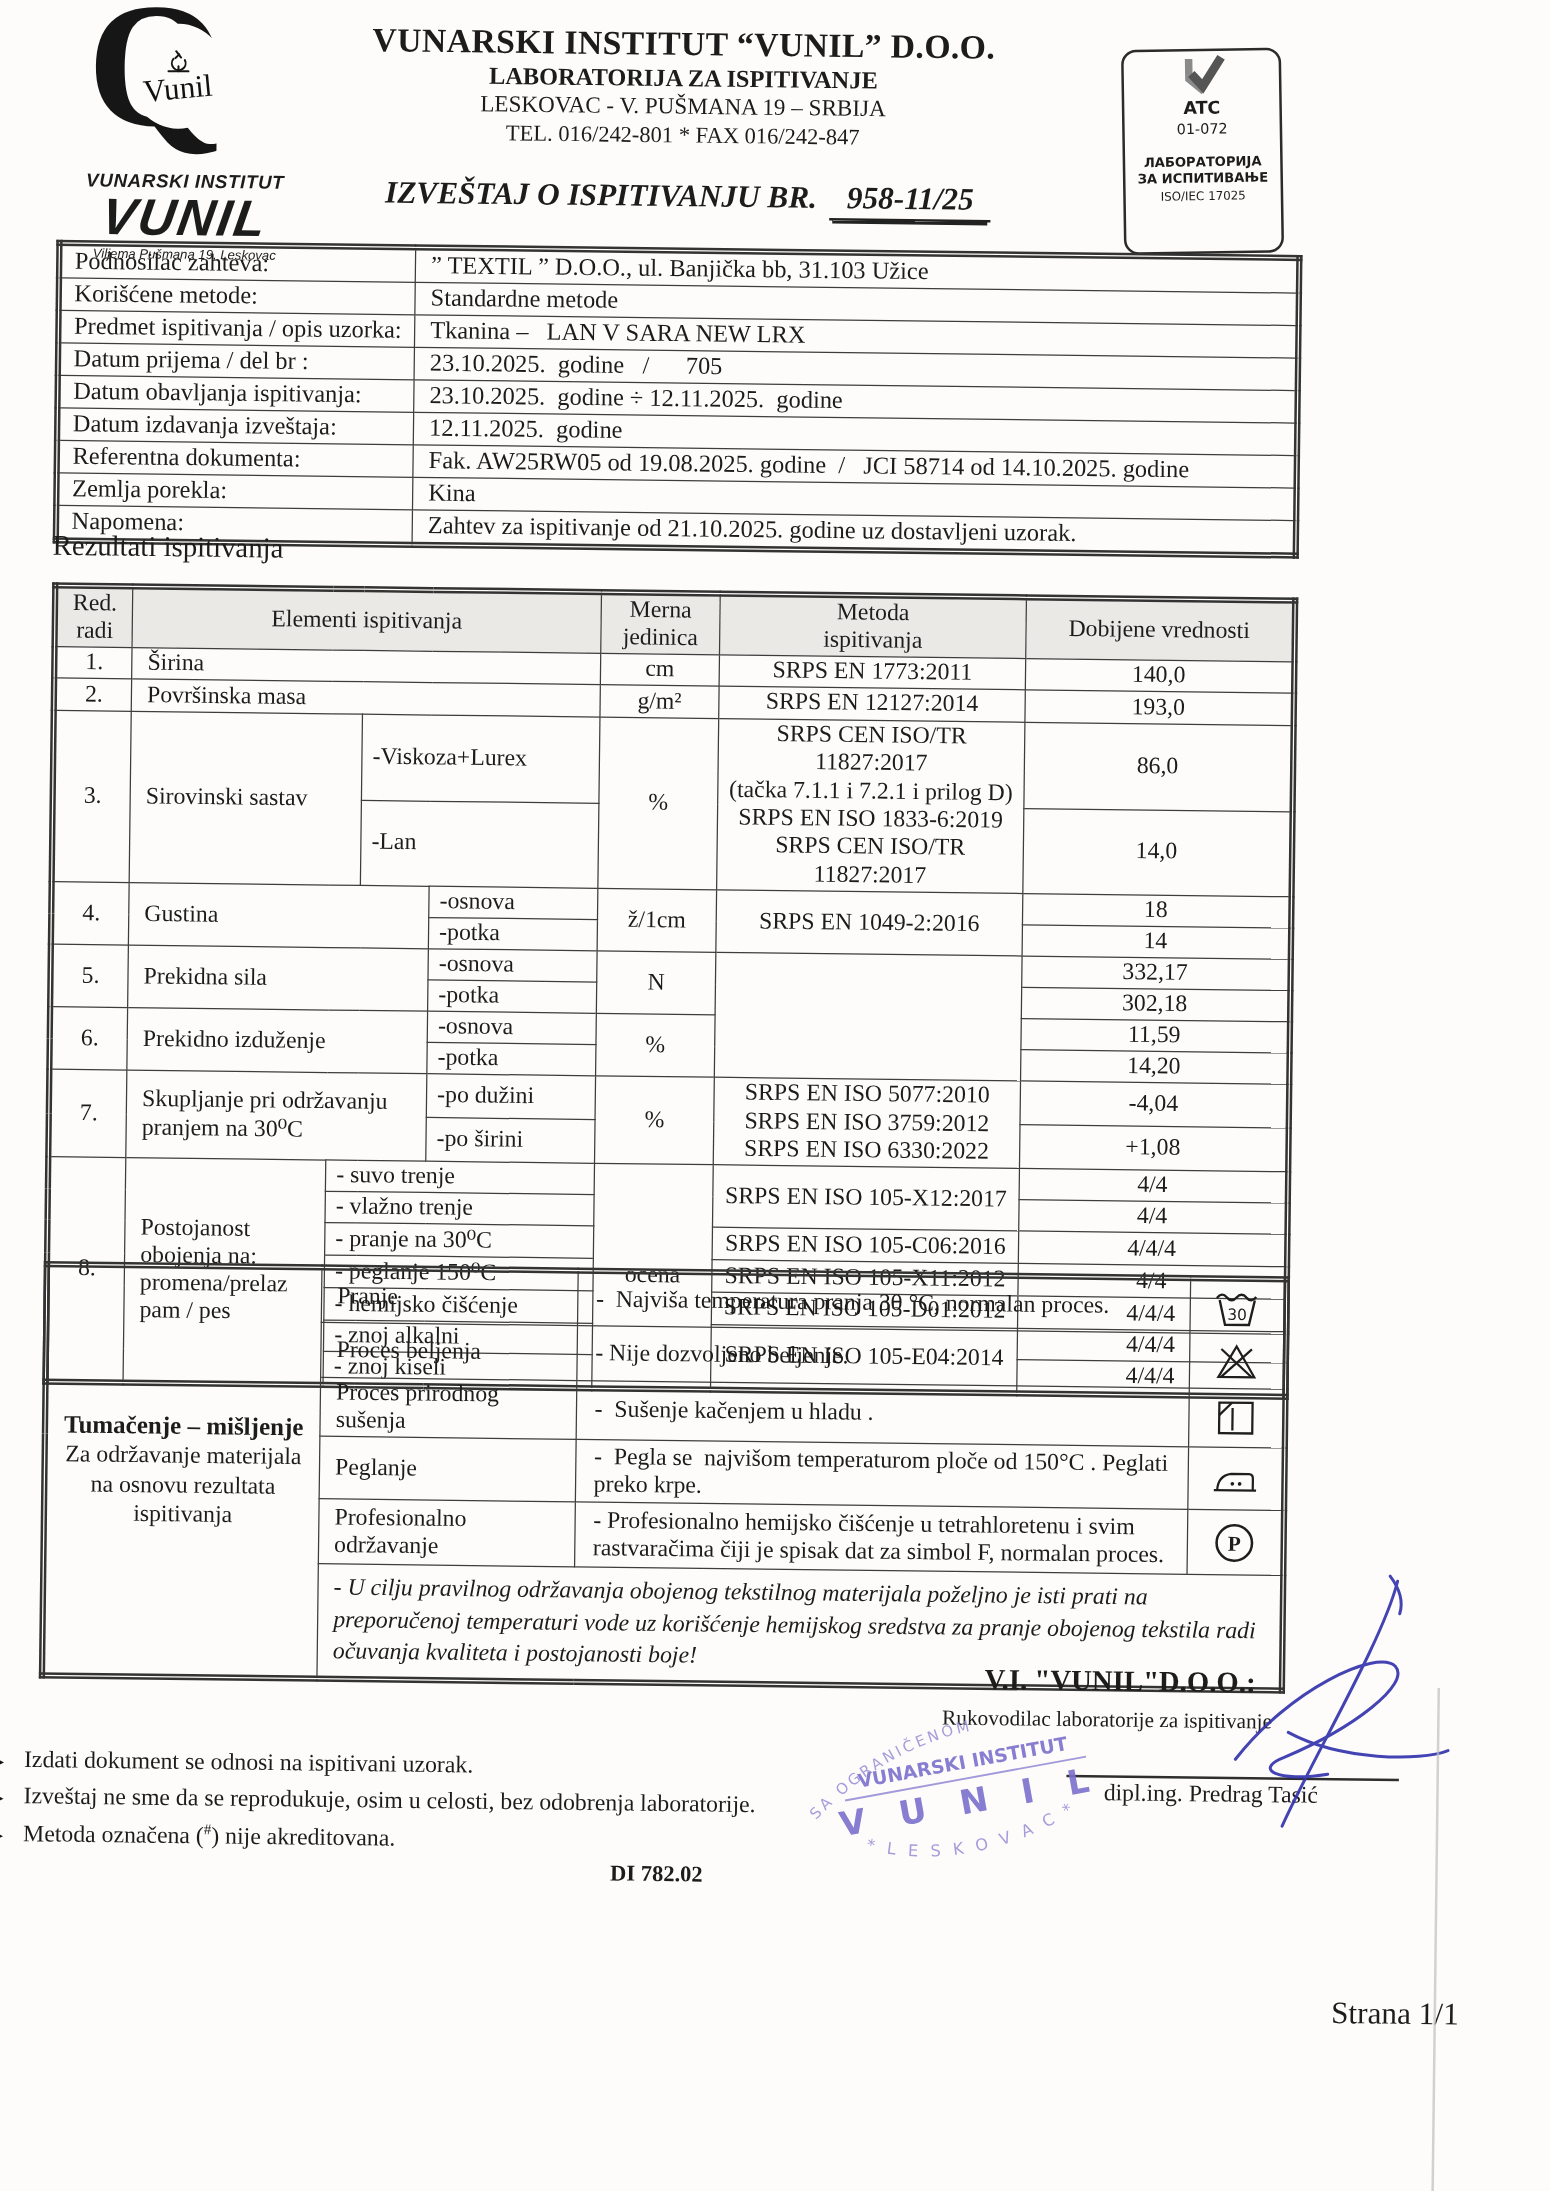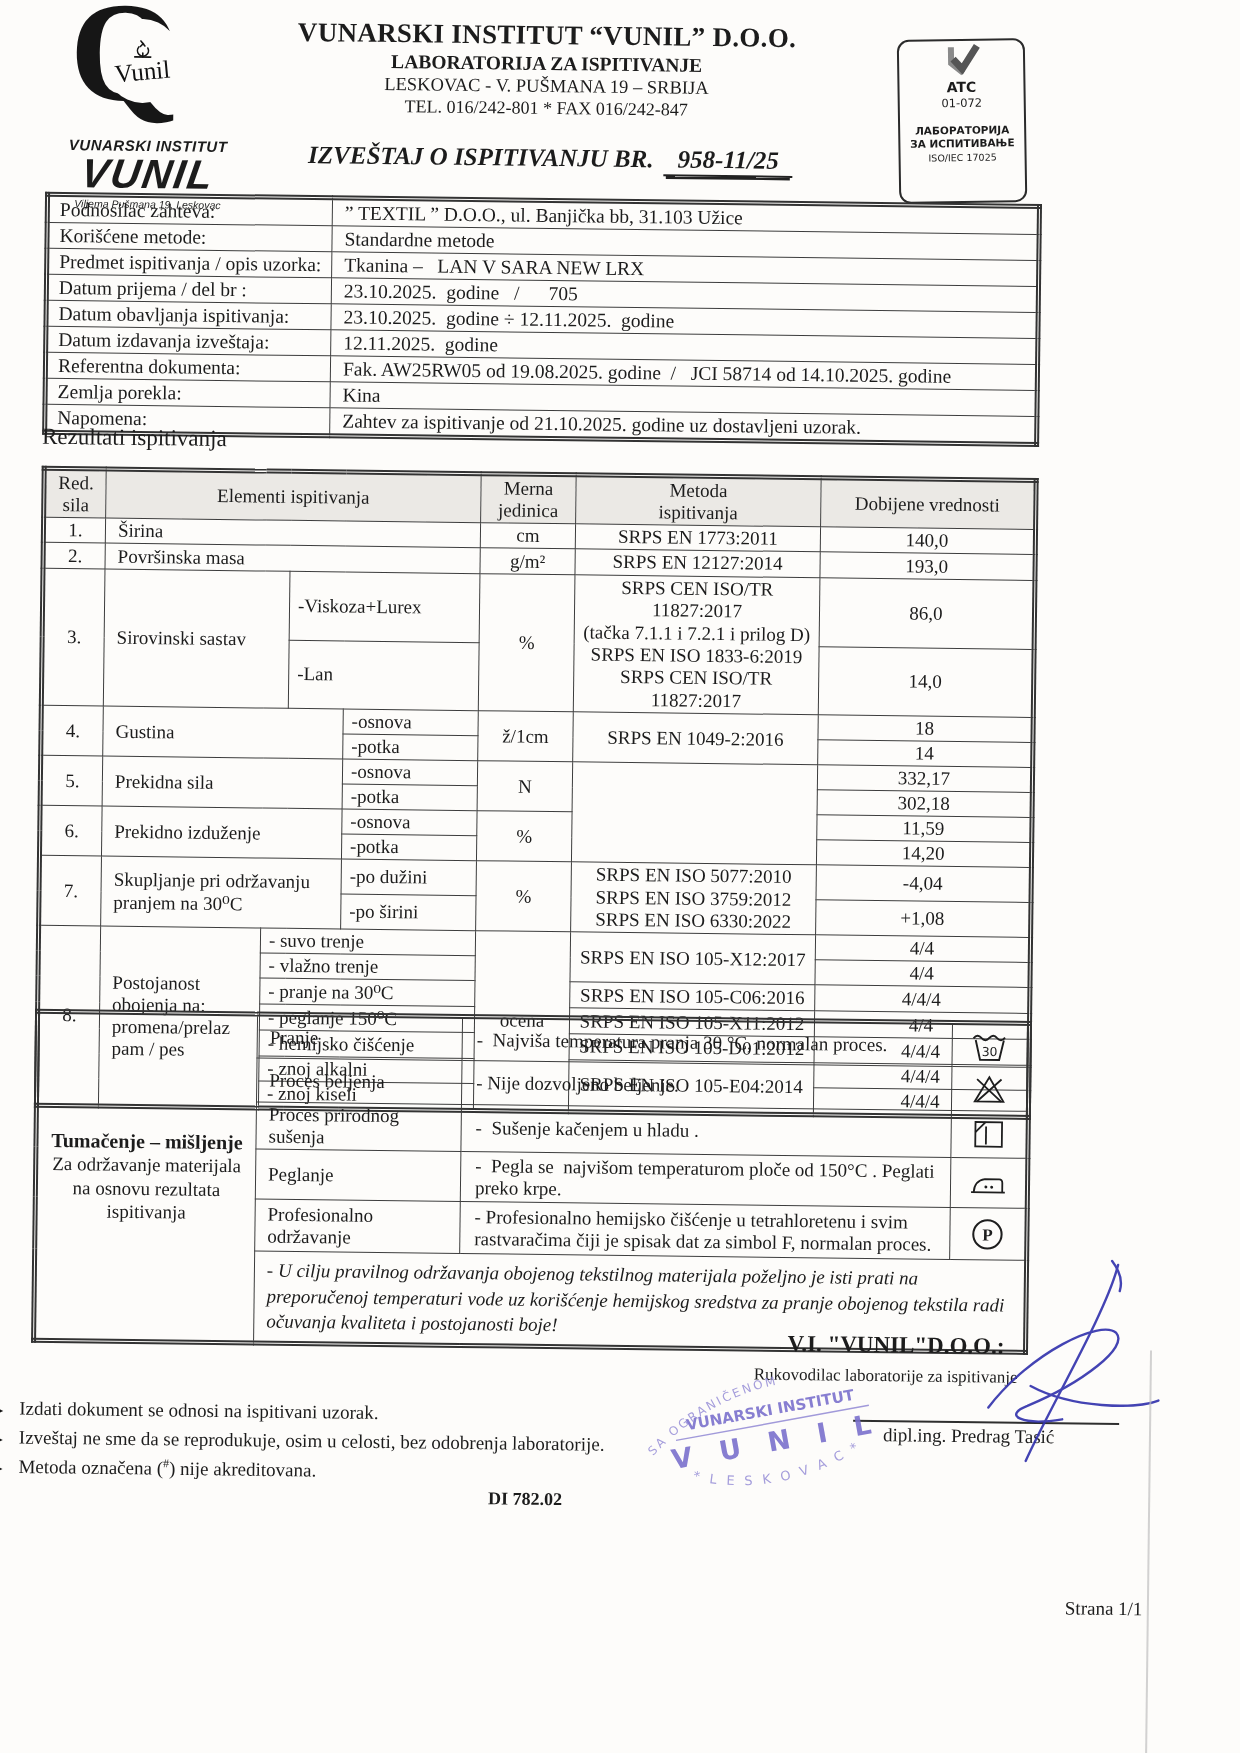--- a/index.html
+++ b/index.html
@@ -75,21 +75,21 @@
   .sig-company { left:760px; top:1322px; width:300px; text-align:center; font-size:23px; font-weight:bold; }
   .sig-role { left:745px; top:1356px; width:310px; text-align:center; font-size:17px; }
   .sig-line { left:868px; top:1410px; width:266px; border-top:2px solid #2e2e2e; height:0; }
   .sig-name { left:898px; top:1414px; font-size:19px; }
   .stamp { left:628px; top:1330px; width:320px; height:175px; }
   .scribble { left:945px; top:1244px; width:235px; height:235px; }
 
   .bullet { left:8px; width:760px; font-size:19px; display:flex; align-items:baseline; }
   .bullet-icon { font-size:13px; margin-right:16px; color:#111; }
   .doc-id { left:45px; top:1483px; width:992px; text-align:center; font-size:18px; font-weight:bold; }
-  .page-num { left:1082px; top:1585px; font-size:19px; }
+  .page-num { left:1082px; top:1585px; font-size:25px; }
   .scan-line { left:1164px; top:1337px; width:2px; height:416px; background:#bfbfbf; opacity:0.7; }
   sup.hash { font-size:12px; }
   svg { display:block; }
 </style>
 </head>
 <body>
 
 <div class="sheet">
 <div class="rot">
 
@@ -191,21 +191,21 @@
           <col style="width:25px">
           <col style="width:55px">
       <col style="width:135px">
           <col style="width:95px">
           <col style="width:245px">
           <col style="width:215px">
     </colgroup>
     <tbody>
           <tr class="rh48">
       <th class="pre">Red.
-sila</th>
+radi</th>
       <th colspan="4">Elementi ispitivanja</th>
       <th class="pre">Merna
 jedinica</th>
       <th class="pre">Metoda
 ispitivanja</th>
       <th>Dobijene vrednosti</th>
     </tr>
     <tr class="rh25">
       <td class="c">1.</td>
       <td colspan="4" class="nm">Širina</td>

